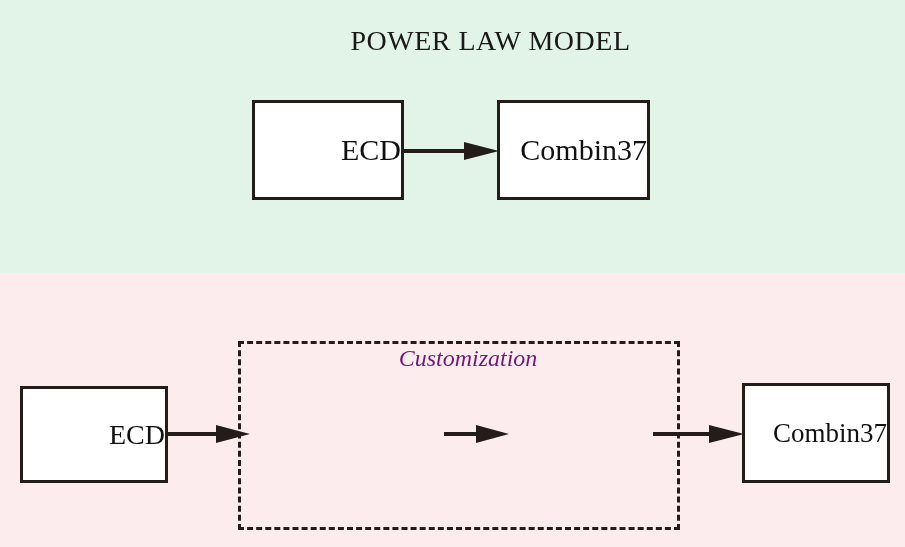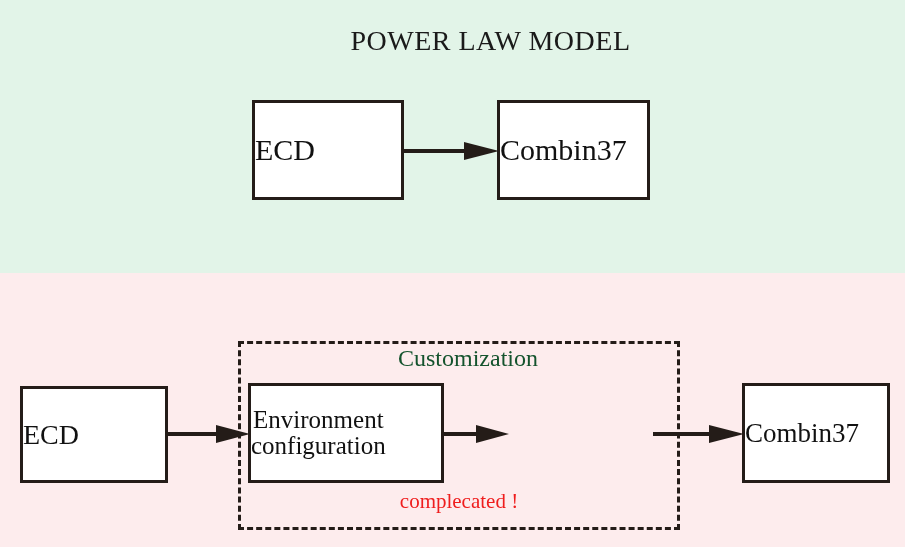--- a/index.html
+++ b/index.html
@@ -47,21 +47,21 @@
   }
   #title-top { top: 26px; }
 
   .node {
     position: absolute;
     background: #ffffff;
     border: 3px solid #241c18;
     box-sizing: border-box;
     display: flex;
     align-items: center;
-    justify-content: flex-start;
+    justify-content: flex-end;
     text-align: center;
     color: #111111;
     line-height: 1.04;
     z-index: 3;
   }
   .node-label { display: block; }
 
   
   #node-ecd-top   { left: 252px; top: 100px; width: 152px; height: 100px; font-size: 30px; }
   #node-combin-top{ left: 497px; top: 100px; width: 153px; height: 100px; font-size: 30px; }
@@ -98,23 +98,24 @@
     background: transparent;
     z-index: 1;
   }
   #group-customization-label {
     position: absolute;
     left: 238px;
     top: 345px;
     width: 460px;
     text-align: center;
     font-size: 24px;
-    color: #14532d;
+    color: #701a75;
     z-index: 4;
     white-space: nowrap;
+    font-style: italic;
   }
   #note-complicated {
     position: absolute;
     left: 238px;
     top: 489px;
     width: 442px;
     text-align: center;
     font-size: 21px;
     color: #ef1d1d;
     z-index: 4;
@@ -156,41 +157,34 @@
     <span class="node-label">ECD</span>
   </div>
 
   <div class="arrow" id="arrow-b1">
     <svg viewBox="0 0 82 22" preserveAspectRatio="none" aria-hidden="true">
       <line x1="0" y1="11" x2="58" y2="11" stroke="#241c18" stroke-width="4"></line>
       <polygon points="48,2 82,11 48,20" fill="#241c18"></polygon>
     </svg>
   </div>
 
-  <div class="node" id="node-envconfig">
-    <div>
-      <span class="node-label">Environment</span>
-      <span class="node-label">configuration</span>
-    </div>
-  </div>
 
   <div class="arrow" id="arrow-b2">
     <svg viewBox="0 0 65 22" preserveAspectRatio="none" aria-hidden="true">
       <line x1="0" y1="11" x2="42" y2="11" stroke="#241c18" stroke-width="4"></line>
       <polygon points="32,2 65,11 32,20" fill="#241c18"></polygon>
     </svg>
   </div>
 
 
   <div class="arrow" id="arrow-b3">
     <svg viewBox="0 0 91 22" preserveAspectRatio="none" aria-hidden="true">
       <line x1="0" y1="11" x2="66" y2="11" stroke="#241c18" stroke-width="4"></line>
       <polygon points="56,2 91,11 56,20" fill="#241c18"></polygon>
     </svg>
   </div>
 
   <div class="node" id="node-combin-bottom">
     <span class="node-label">Combin37</span>
   </div>
 
-  <div id="note-complicated">complecated !</div>
 
 </div>
 
 </body></html>

